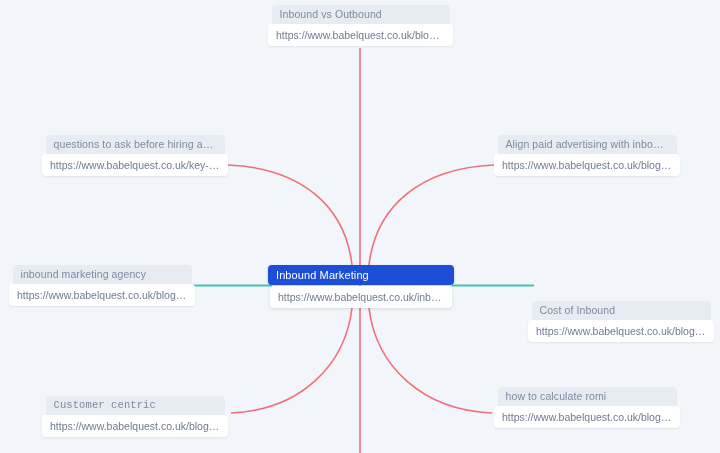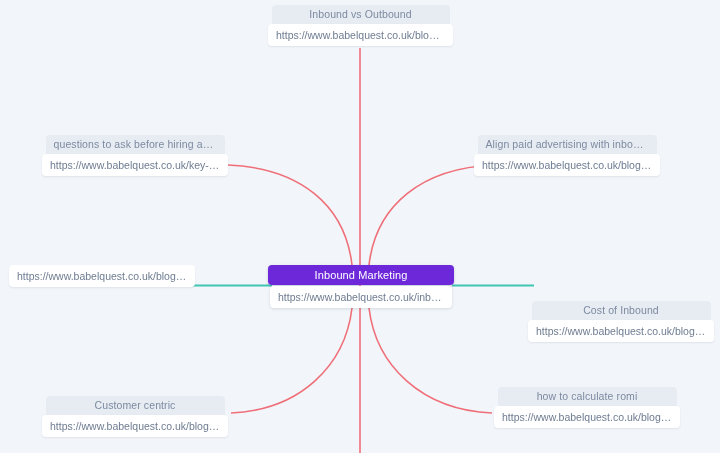--- a/index.html
+++ b/index.html
@@ -33,21 +33,20 @@
     box-sizing: border-box;
   }
   .node-header {
     box-sizing: border-box;
     margin: 0 auto;
     background: #e7ecf3;
     color: #7d8aa0;
     font-size: 10.5px;
     line-height: 19px;
     height: 19px;
-    text-align: center;
     border-radius: 4px 4px 0 0;
     white-space: nowrap;
     overflow: hidden;
     text-overflow: ellipsis;
     padding: 0 8px;
     letter-spacing: 0.1px;
   }
   .node-url {
     box-sizing: border-box;
     background: #ffffff;
@@ -57,21 +56,21 @@
     height: 22px;
     text-align: center;
     border-radius: 4px;
     white-space: nowrap;
     overflow: hidden;
     text-overflow: ellipsis;
     padding: 0 8px;
     box-shadow: 0 1px 2px rgba(60,80,110,0.10);
   }
   .node.center .node-header {
-    background: #6d28d9;
+    background: #1d4ed8;
     color: #ffffff;
     font-size: 11px;
     line-height: 20px;
     height: 20px;
     border-radius: 4px;
     box-shadow: 0 1px 3px rgba(40,60,90,0.22);
   }
   .node.center .node-url {
     border-radius: 4px;
     box-shadow: 0 1px 3px rgba(40,60,90,0.14);
@@ -102,36 +101,37 @@
   <div class="node" style="left:268px; top:5px; width:185px;">
     <div class="node-header" style="width:178px;">Inbound vs Outbound</div>
     <div class="node-url">https://www.babelquest.co.uk/blog/inb...</div>
   </div>
 
   <div class="node" style="left:42px; top:135px; width:186px;">
     <div class="node-header" style="width:179px;">questions to ask before hiring an inbou...</div>
     <div class="node-url">https://www.babelquest.co.uk/key-que...</div>
   </div>
 
-  <div class="node" style="left:474px; top:135px; width:186px;">
+  <div class="node" style="left:494px; top:135px; width:186px;">
     <div class="node-header" style="width:179px;">Align paid advertising with inbound</div>
     <div class="node-url">https://www.babelquest.co.uk/blog/5-...</div>
   </div>
 
   <div class="node" style="left:9px; top:265px; width:186px;">
+    <div class="node-header" style="width:179px;">inbound marketing agency</div>
     <div class="node-url">https://www.babelquest.co.uk/blog/wh...</div>
   </div>
 
   <div class="node" style="left:528px; top:265px; width:186px;">
     <div class="node-header" style="width:179px;margin-top:36px;">Cost of Inbound</div>
     <div class="node-url">https://www.babelquest.co.uk/blog/ma...</div>
   </div>
 
   <div class="node" style="left:42px; top:396px; width:186px;">
-    <div class="node-header" style="width:179px;">Customer centric</div>
+    <div class="node-header" style="width:179px;font-family:Liberation Mono, monospace;">Customer centric</div>
     <div class="node-url">https://www.babelquest.co.uk/blog/ho...</div>
   </div>
 
   <div class="node" style="left:494px; top:387px; width:186px;">
     <div class="node-header" style="width:179px;">how to calculate romi</div>
     <div class="node-url">https://www.babelquest.co.uk/blog/ho...</div>
   </div>
 
   <div class="node center" style="left:268px; top:265px; width:186px;">
     <div class="node-header" style="width:186px;">Inbound Marketing</div>

